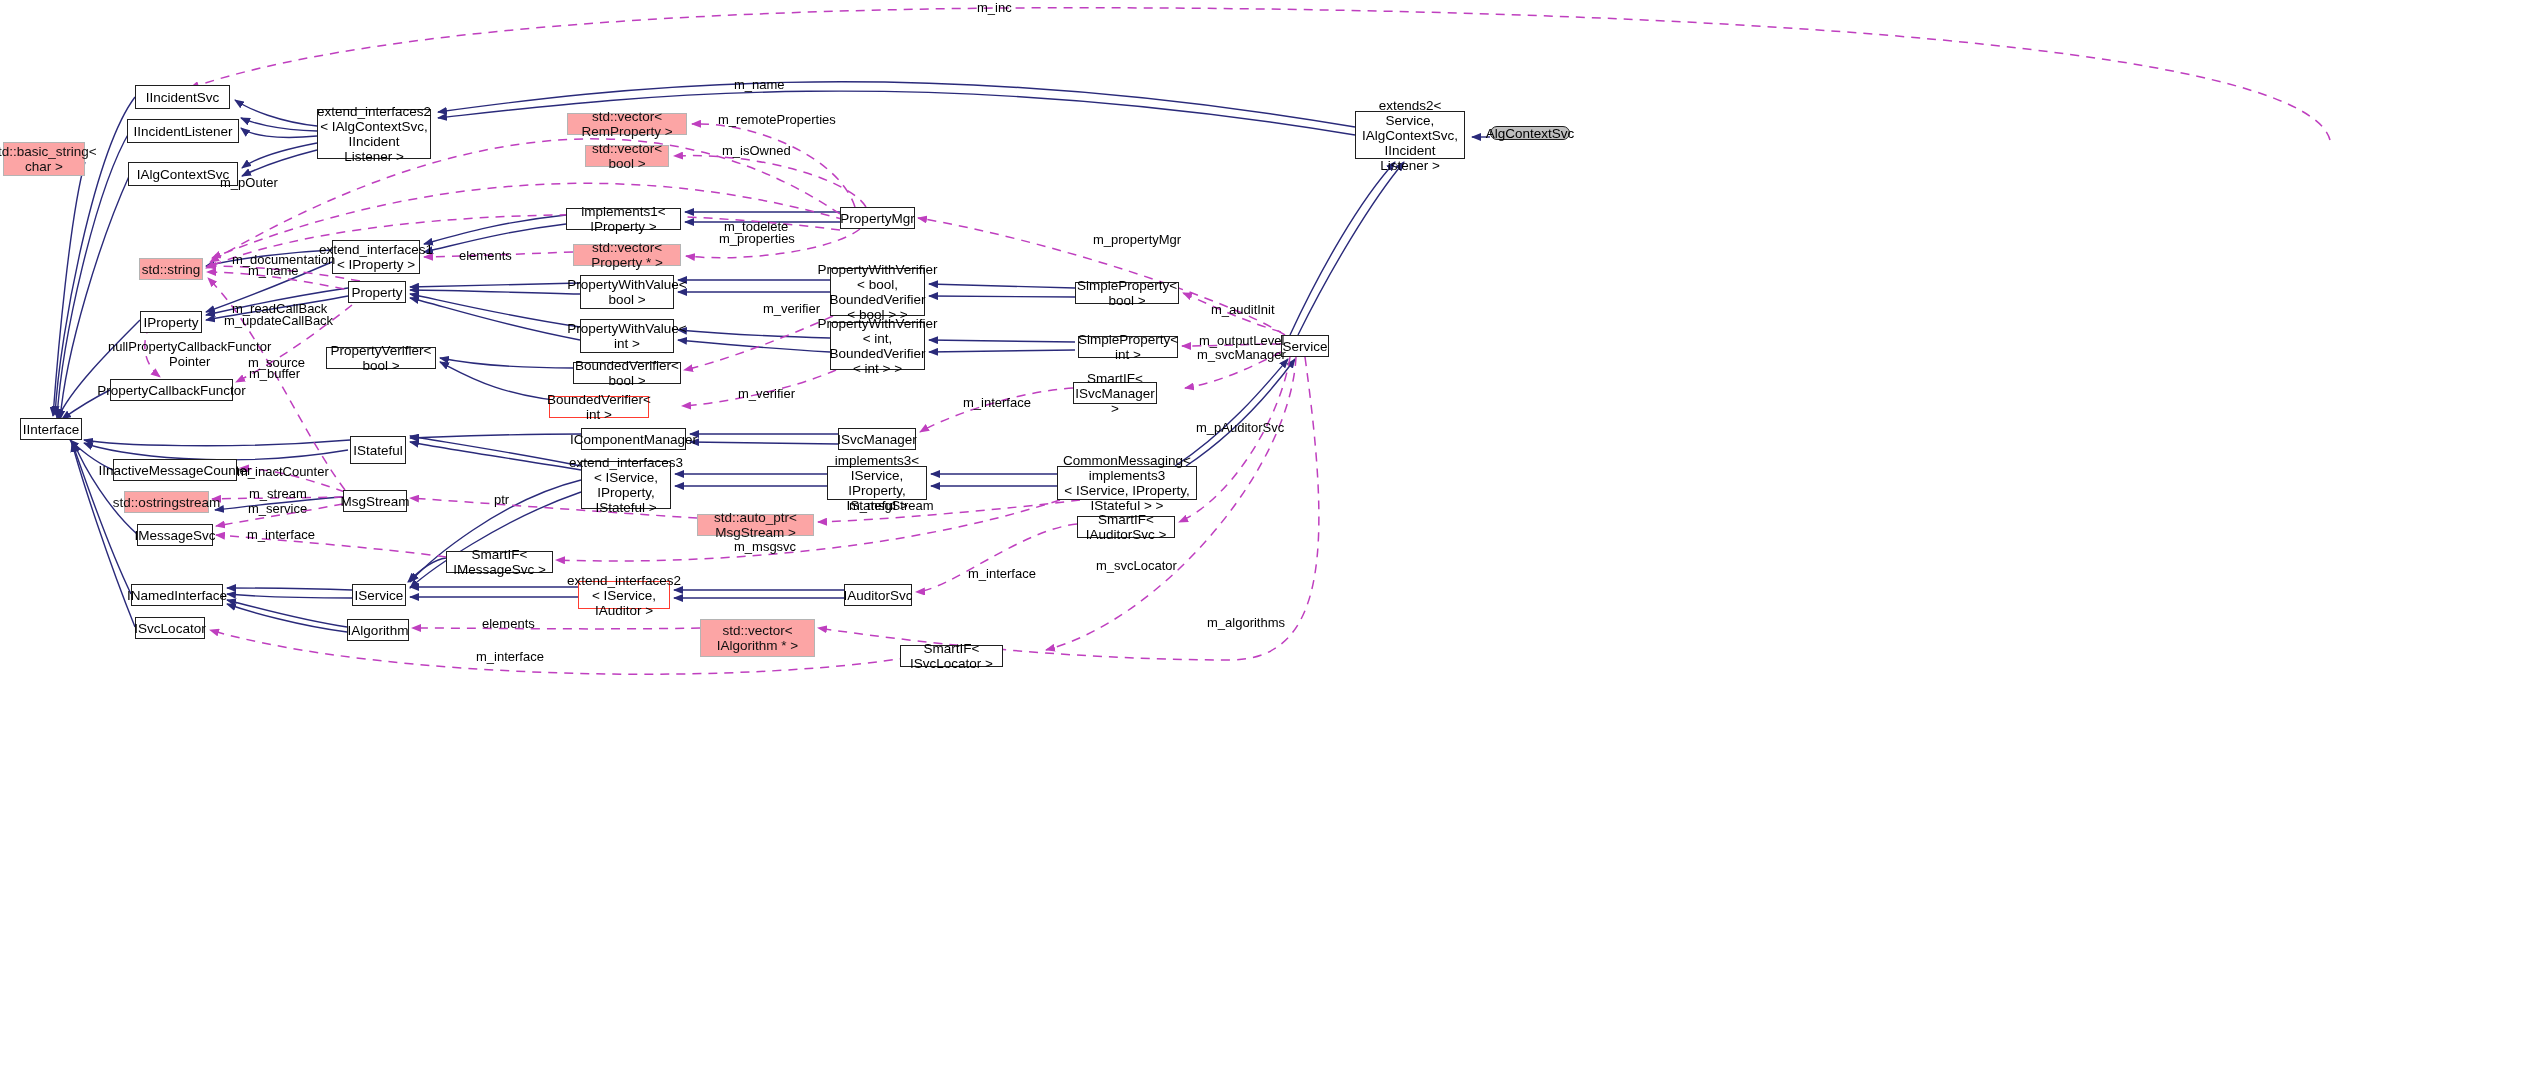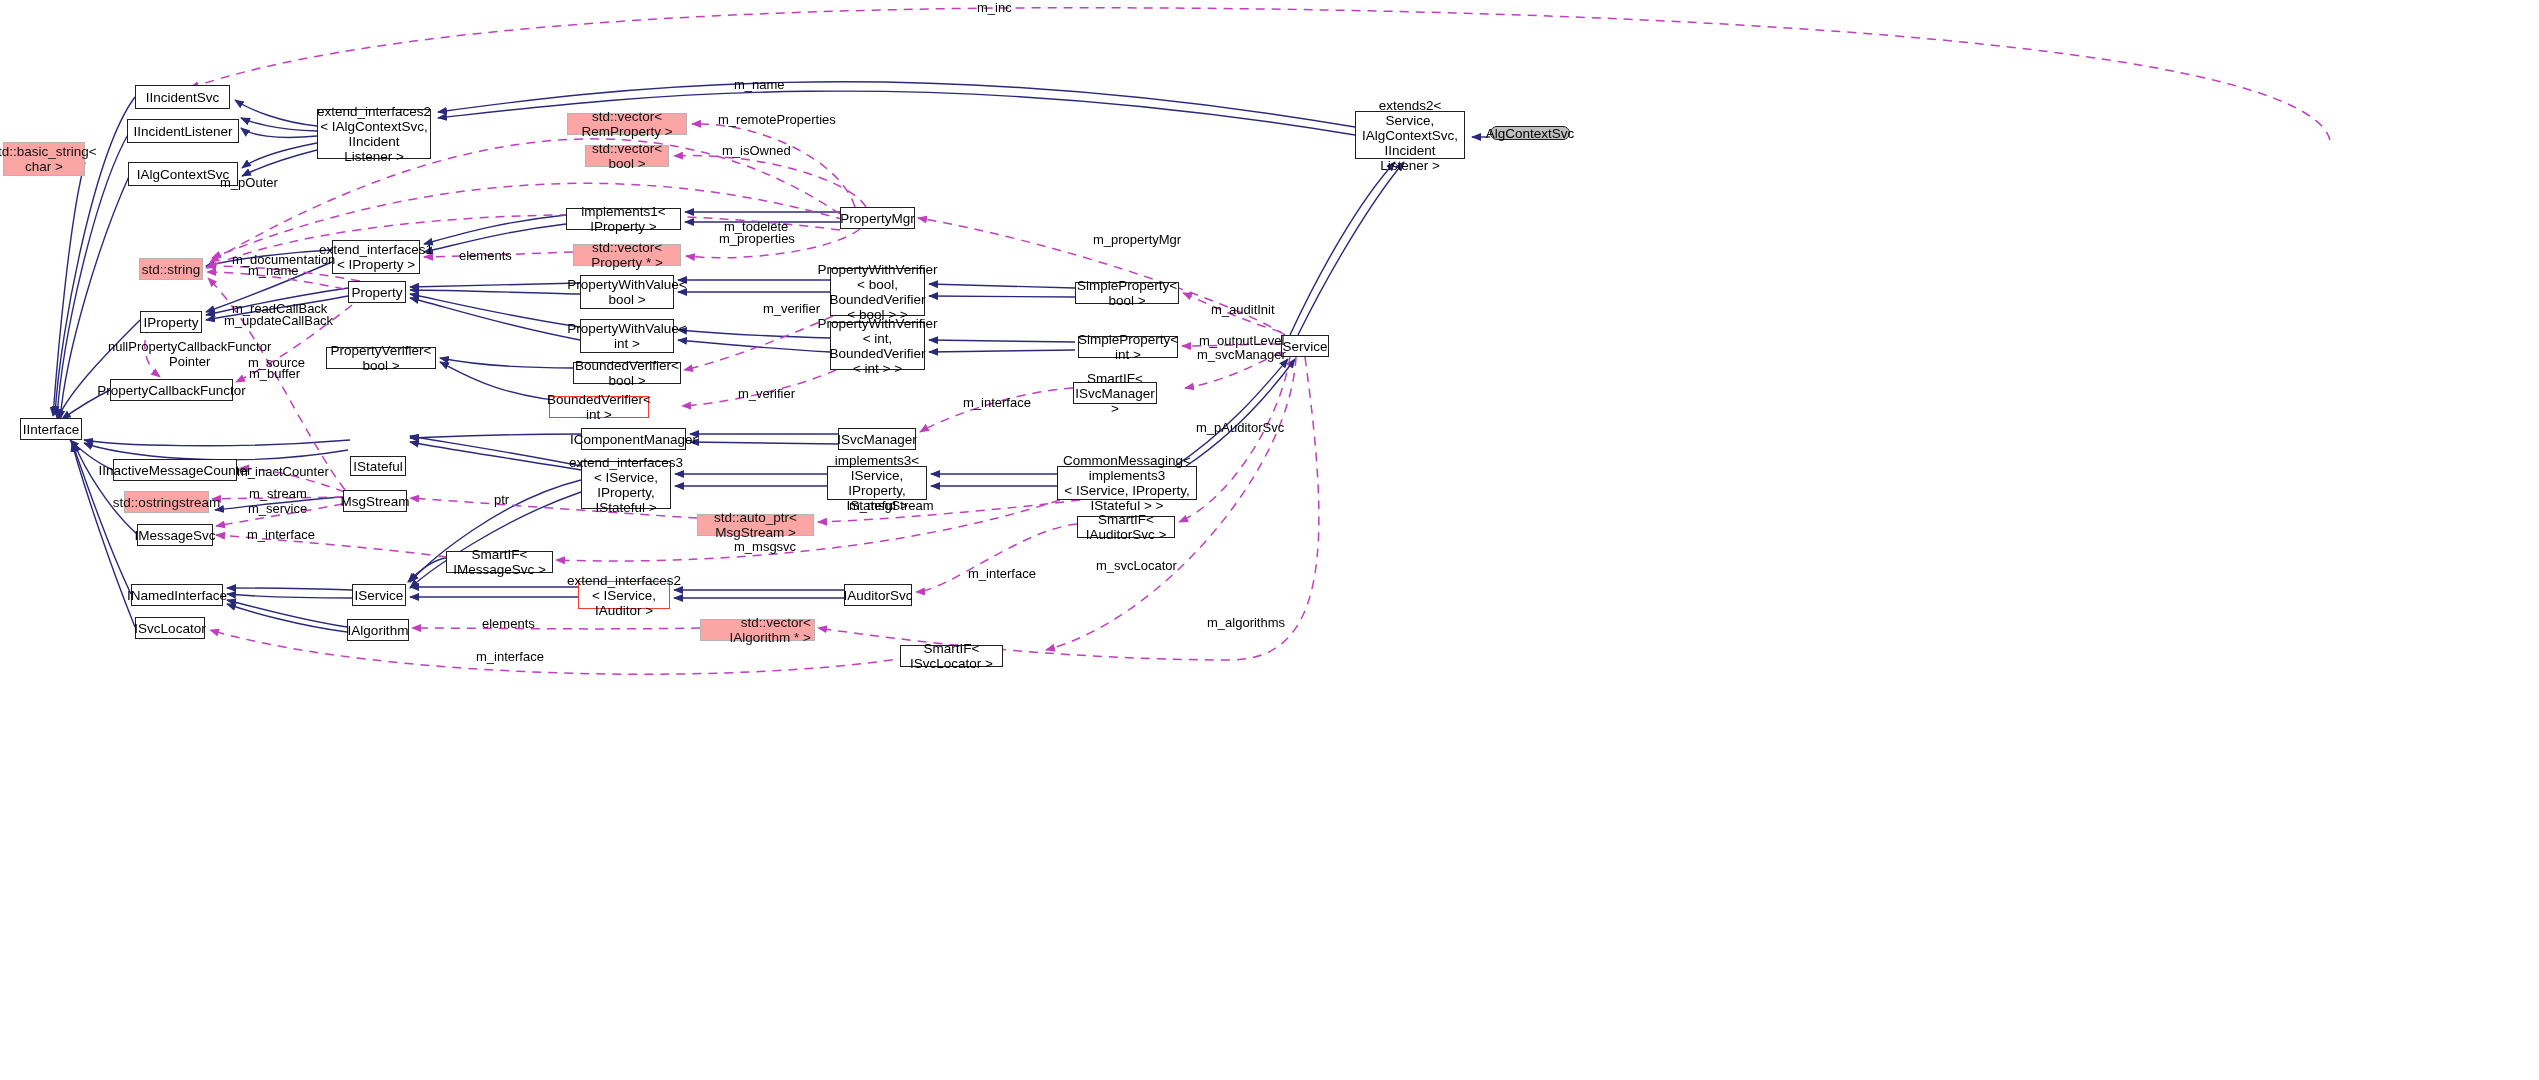--- a/index.html
+++ b/index.html
@@ -255,21 +255,21 @@
       <div class="node solid" style="left: 1075px; top: 282px; width: 104px; height: 22px;">SimpleProperty&lt; bool &gt;</div>
       <div class="node solid" style="left: 1078px; top: 336px; width: 100px; height: 22px;">SimpleProperty&lt; int &gt;</div>
       <div class="node solid" style="left: 140px; top: 311px; width: 62px; height: 22px;">IProperty</div>
       <div class="node solid" style="left: 326px; top: 347px; width: 110px; height: 22px;">PropertyVerifier&lt; bool &gt;</div>
       <div class="node solid" style="left: 573px; top: 362px; width: 108px; height: 22px;">BoundedVerifier&lt; bool &gt;</div>
       <div class="node red" style="left: 549px; top: 396px; width: 100px; height: 22px;">BoundedVerifier&lt; int &gt;</div>
       <div class="node solid" style="left: 110px; top: 379px; width: 123px; height: 22px;">PropertyCallbackFunctor</div>
       <div class="node solid" style="left: 1281px; top: 335px; width: 48px; height: 22px;">Service</div>
       <div class="node solid" style="left: 1073px; top: 382px; width: 84px; height: 22px;">SmartIF&lt; ISvcManager &gt;</div>
       <div class="node solid" style="left: 20px; top: 418px; width: 62px; height: 22px;">IInterface</div>
-      <div class="node solid" style="left: 350px; top: 456px; width: 56px; height: 20px; text-align: right;">IStateful</div>
+      <div class="node solid" style="left: 350px; top: 436px; width: 56px; height: 28px; text-align: right;">IStateful</div>
       <div class="node solid" style="left: 581px; top: 428px; width: 105px; height: 22px;">IComponentManager</div>
       <div class="node solid" style="left: 838px; top: 428px; width: 78px; height: 22px;">ISvcManager</div>
       <div class="node solid" style="left: 113px; top: 459px; width: 124px; height: 22px;">IInactiveMessageCounter</div>
       <div class="node solid" style="left: 581px; top: 461px; width: 90px; height: 48px;">extend_interfaces3
 &lt; IService, IProperty,
 IStateful &gt;</div>
       <div class="node solid" style="left: 827px; top: 466px; width: 100px; height: 34px;">implements3&lt; IService,
 IProperty, IStateful &gt;</div>
       <div class="node solid" style="left: 1057px; top: 466px; width: 140px; height: 34px;">CommonMessaging&lt; implements3
 &lt; IService, IProperty, IStateful &gt; &gt;</div>
@@ -279,21 +279,21 @@
       <div class="node solid" style="left: 1077px; top: 516px; width: 98px; height: 22px;">SmartIF&lt; IAuditorSvc &gt;</div>
       <div class="node solid" style="left: 137px; top: 524px; width: 76px; height: 22px;">IMessageSvc</div>
       <div class="node solid" style="left: 446px; top: 551px; width: 107px; height: 22px;">SmartIF&lt; IMessageSvc &gt;</div>
       <div class="node solid" style="left: 131px; top: 584px; width: 92px; height: 22px;">INamedInterface</div>
       <div class="node solid" style="left: 352px; top: 584px; width: 54px; height: 22px;">IService</div>
       <div class="node red" style="left: 578px; top: 581px; width: 92px; height: 28px;">extend_interfaces2
 &lt; IService, IAuditor &gt;</div>
       <div class="node solid" style="left: 844px; top: 584px; width: 68px; height: 22px;">IAuditorSvc</div>
       <div class="node solid" style="left: 135px; top: 617px; width: 70px; height: 22px;">ISvcLocator</div>
       <div class="node solid" style="left: 347px; top: 619px; width: 62px; height: 22px;">IAlgorithm</div>
-      <div class="node gray" style="left: 700px; top: 619px; width: 115px; height: 22px; text-align: right;">std::vector&lt; IAlgorithm * &gt;</div>
+      <div class="node gray" style="left: 700px; top: 619px; width: 115px; height: 38px;">std::vector&lt; IAlgorithm * &gt;</div>
       <div class="node solid" style="left: 900px; top: 645px; width: 103px; height: 22px;">SmartIF&lt; ISvcLocator &gt;</div>
       <div class="node solid" style="left: 1355px; top: 111px; width: 110px; height: 48px;">extends2&lt; Service,
 IAlgContextSvc, IIncident
 Listener &gt;</div>
       <div class="node current" style="left: 1490px; top: 126px; width: 80px; height: 14px; border-radius: 10px;">AlgContextSvc</div>
     </div>
   <div id="label-layer">
       <div class="edge-label" style="left: 977px; top: 0px;">m_inc</div>
       <div class="edge-label" style="left: 734px; top: 77px;">m_name</div>
       <div class="edge-label" style="left: 718px; top: 112px;">m_remoteProperties</div>

